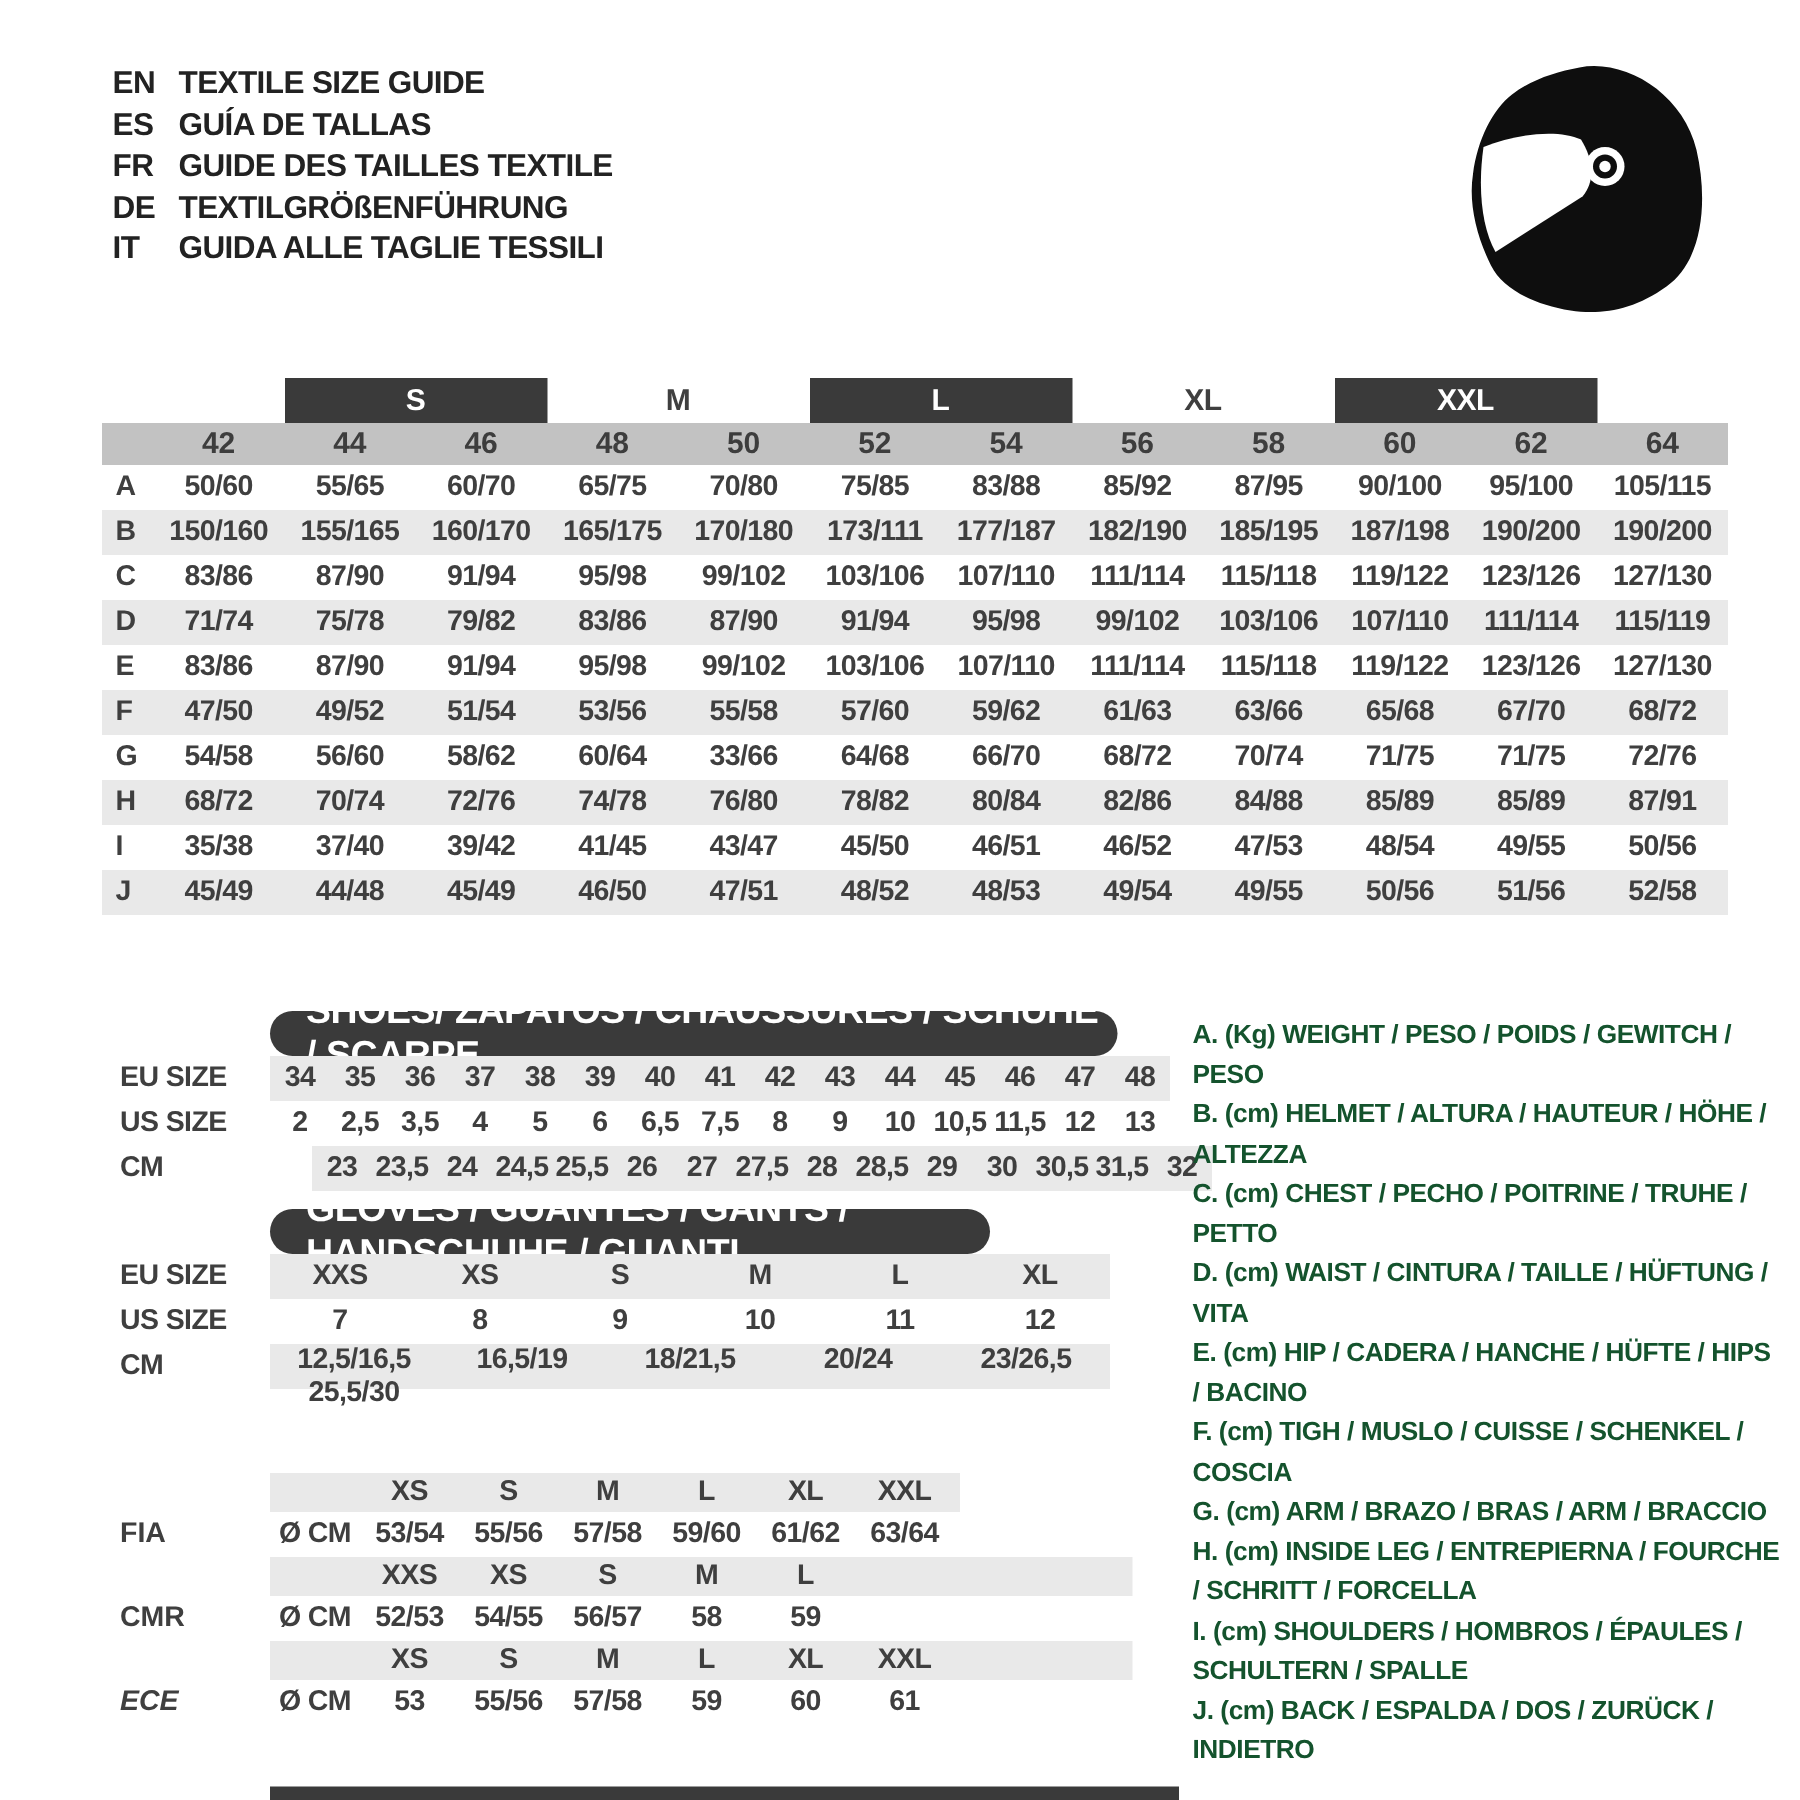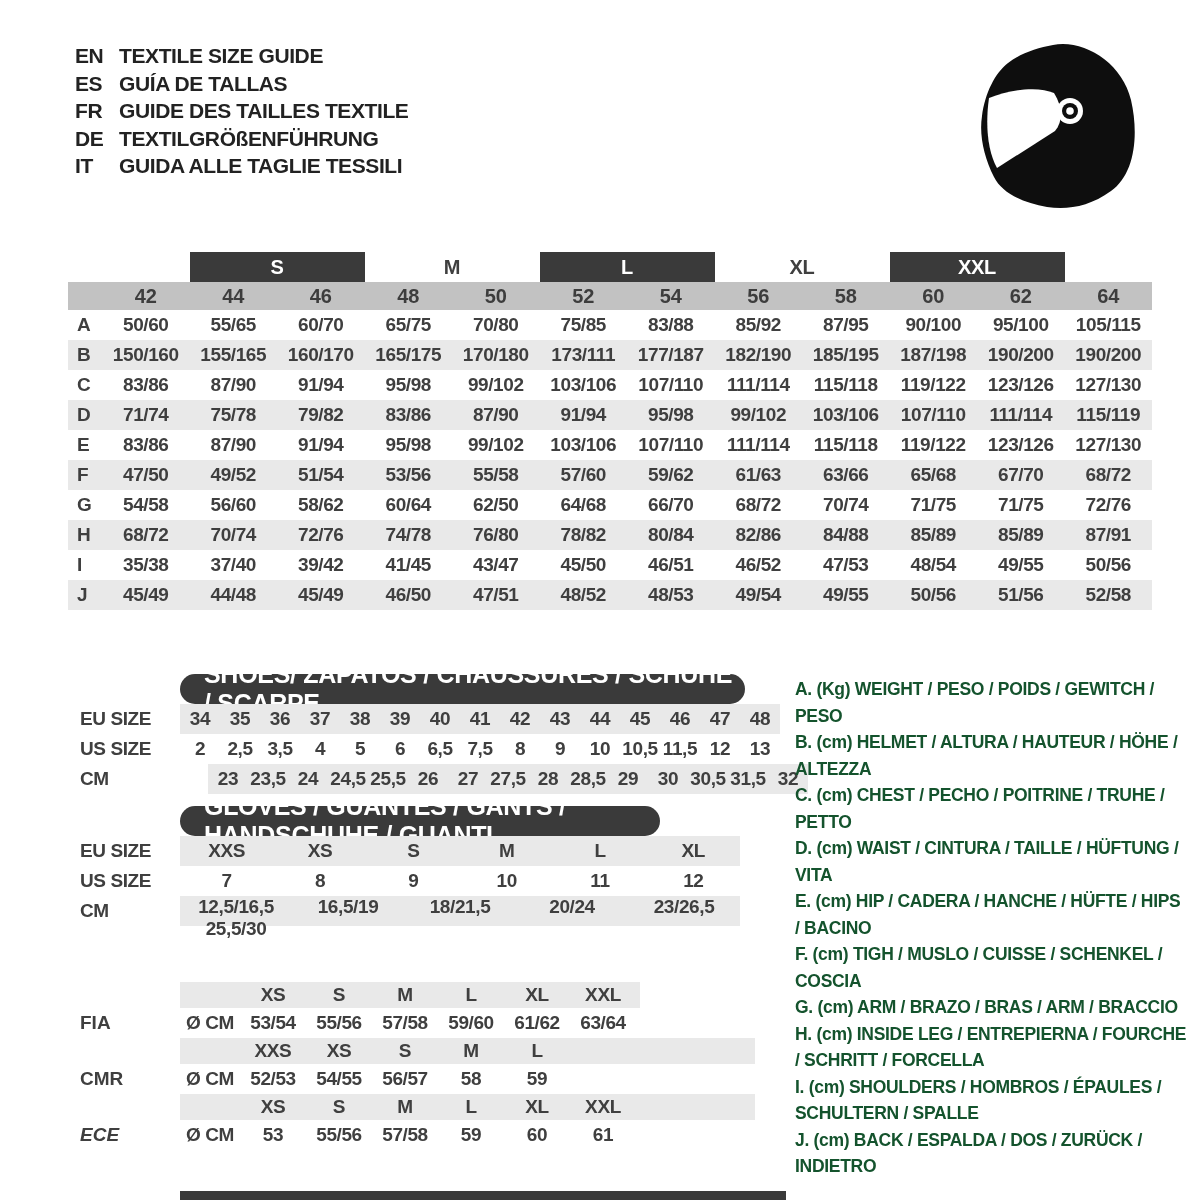--- a/index.html
+++ b/index.html
@@ -223,21 +223,21 @@
           <div>65/68</div>
           <div>67/70</div>
           <div>68/72</div>
         </div>
         <div class="grid-row m-row">
           <div class="letter-cell">G</div>
           <div>54/58</div>
           <div>56/60</div>
           <div>58/62</div>
           <div>60/64</div>
-          <div>62/50</div>
+          <div>33/66</div>
           <div>64/68</div>
           <div>66/70</div>
           <div>68/72</div>
           <div>70/74</div>
           <div>71/75</div>
           <div>71/75</div>
           <div>72/76</div>
         </div>
         <div class="grid-row m-row stripe">
           <div class="letter-cell">H</div>

